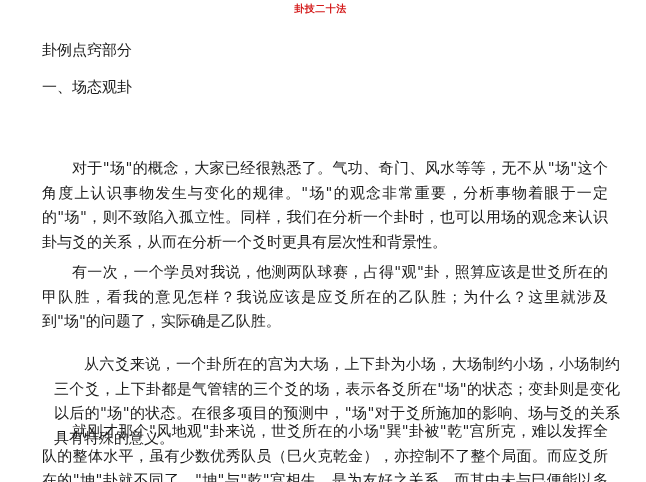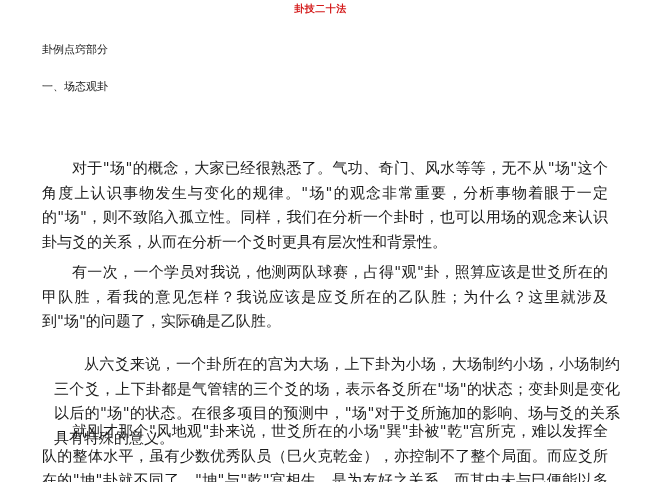--- a/index.html
+++ b/index.html
@@ -7,21 +7,21 @@
     width: 646px; height: 482px; overflow: hidden; position: relative;
     font-family: "DejaVu Serif", "Liberation Serif", serif;
     color: #1a1a1a;
   }
   .page-header {
     position: absolute; top: 2px; left: 0; width: 641px; text-align: center;
     font-family: "DejaVu Sans", sans-serif;
     font-size: 10px; font-weight: bold; color: #d41a1a; letter-spacing: 0.5px;
   }
   .heading {
-    position: absolute; left: 42px; font-size: 11px; line-height: 20px;
+    position: absolute; left: 42px; font-size: 15px; line-height: 20px;
   }
   .h-part { top: 40px; }
   .h-section { top: 77px; text-align: center; }
   .para {
     position: absolute; left: 42px; width: 566px;
     font-size: 15px; line-height: 24.5px; text-align: justify;
     text-indent: 30px;
   }
   .p1 { top: 156px; }
   .p2 { top: 260px; }

